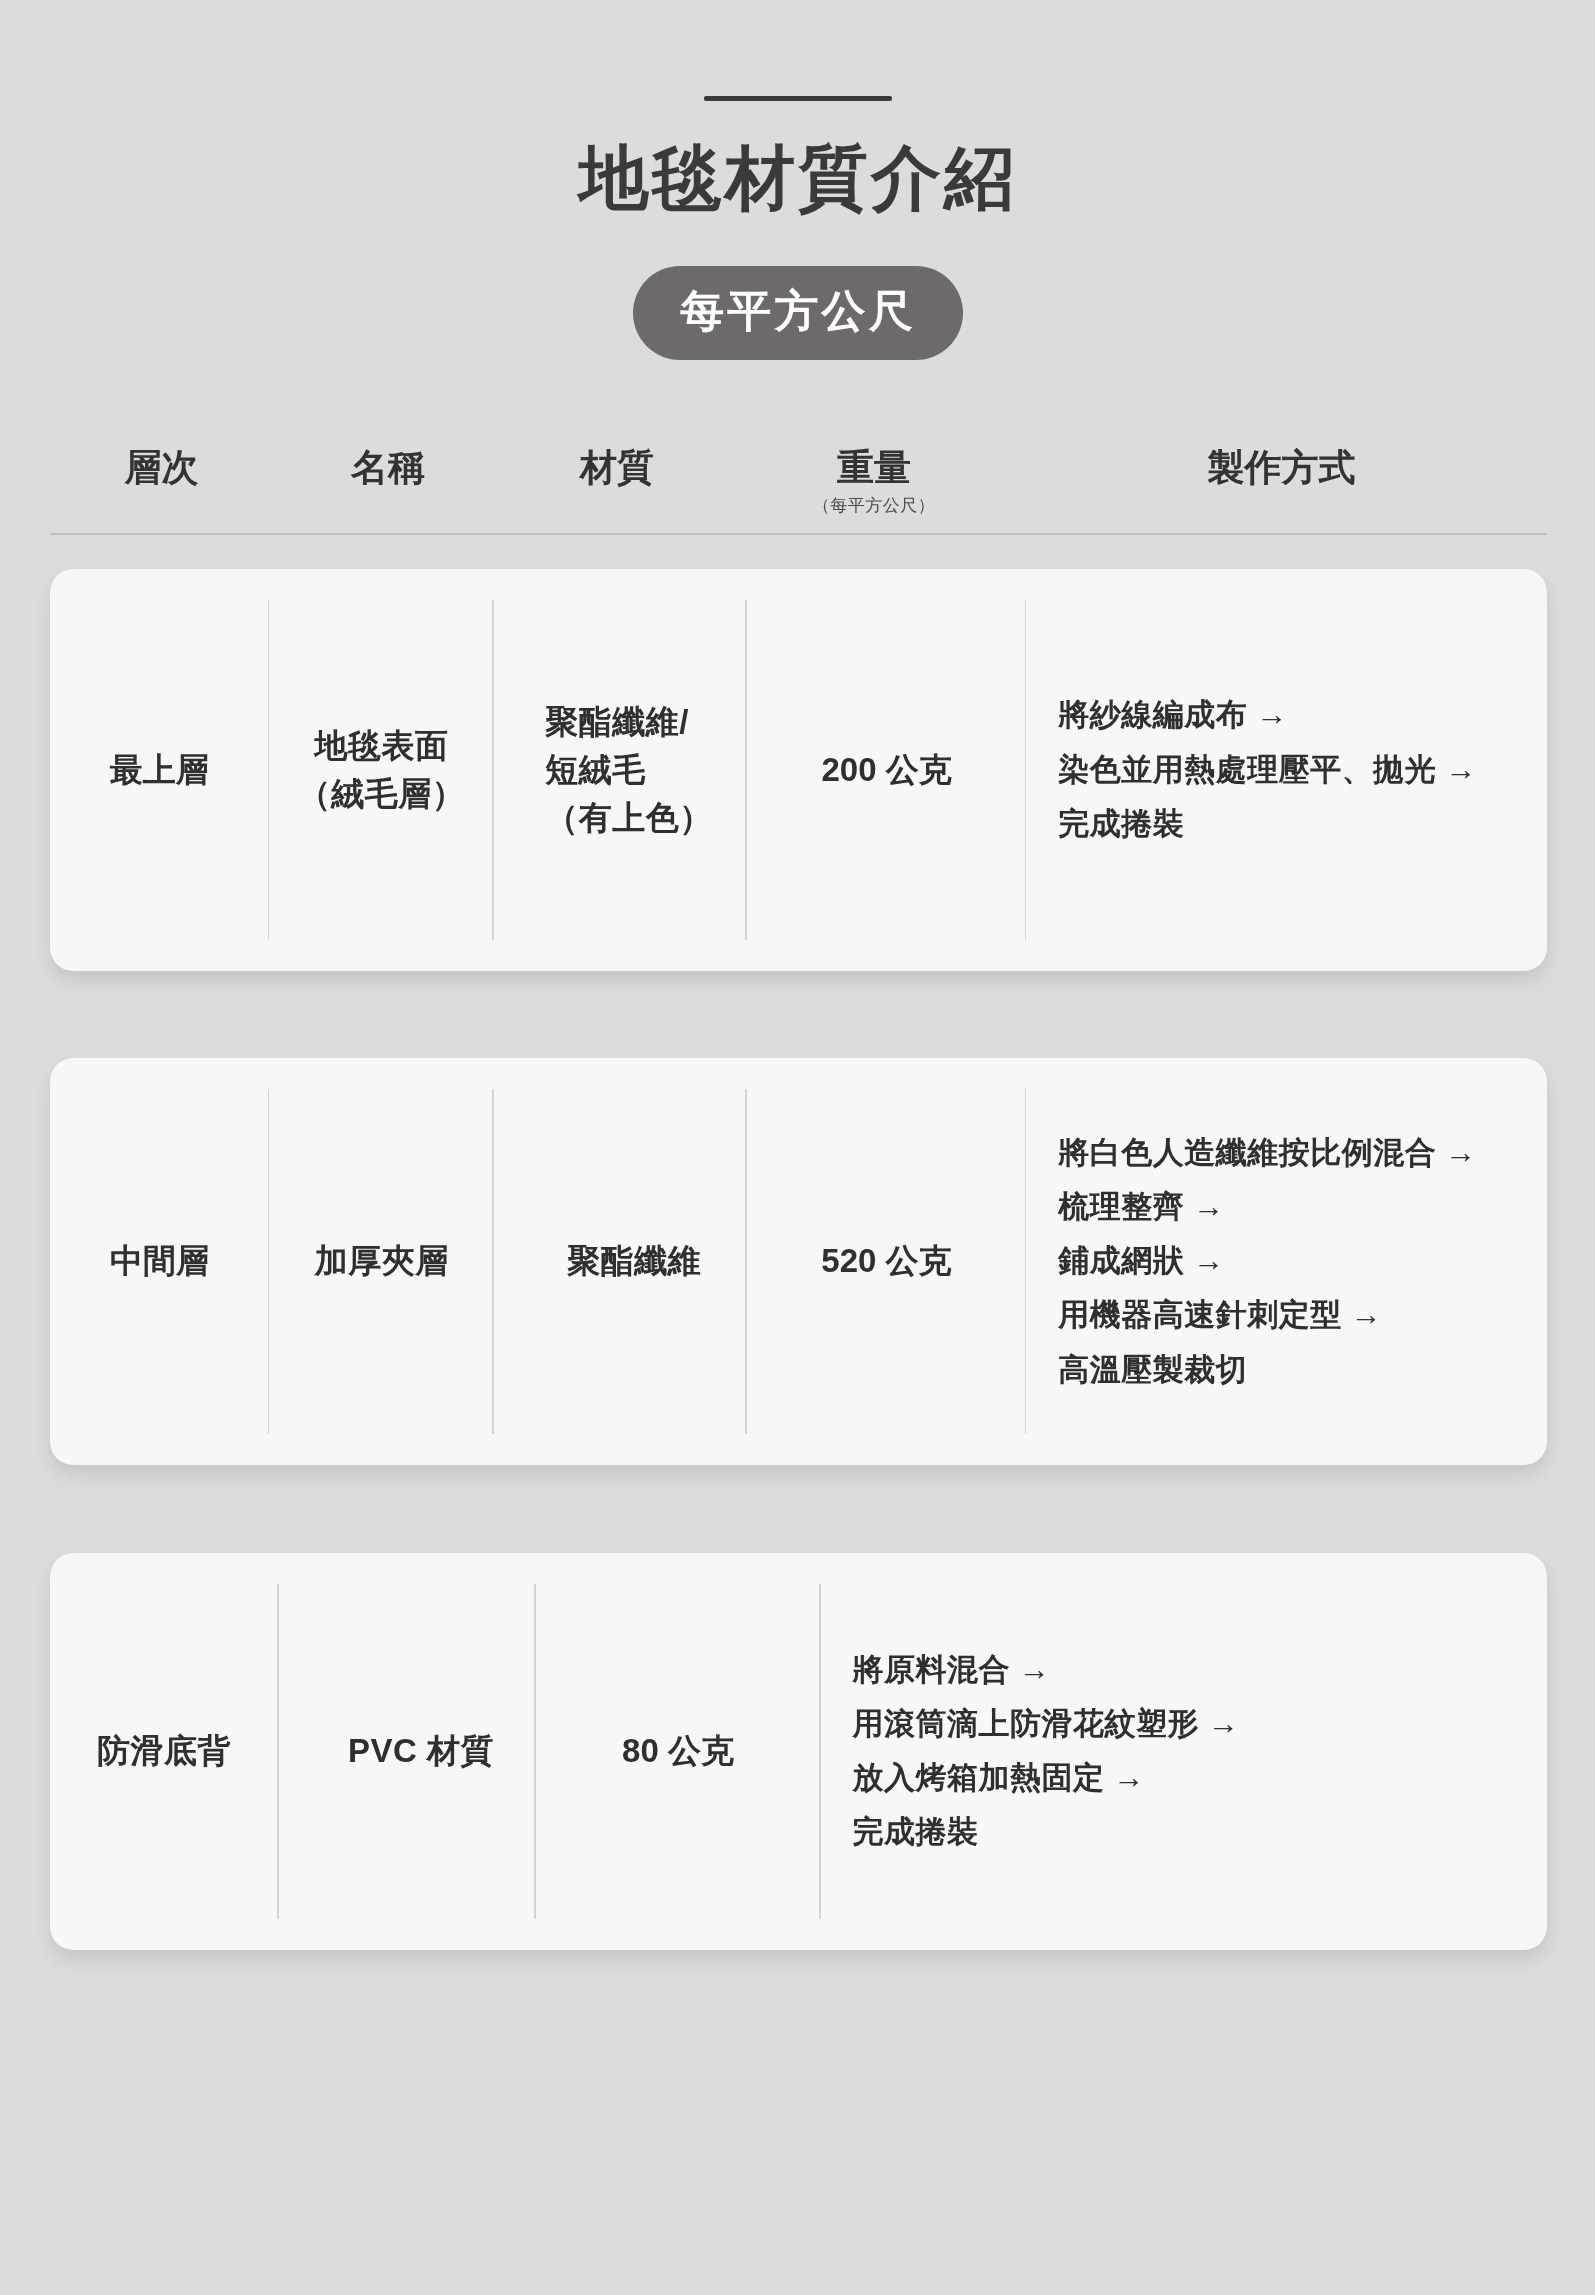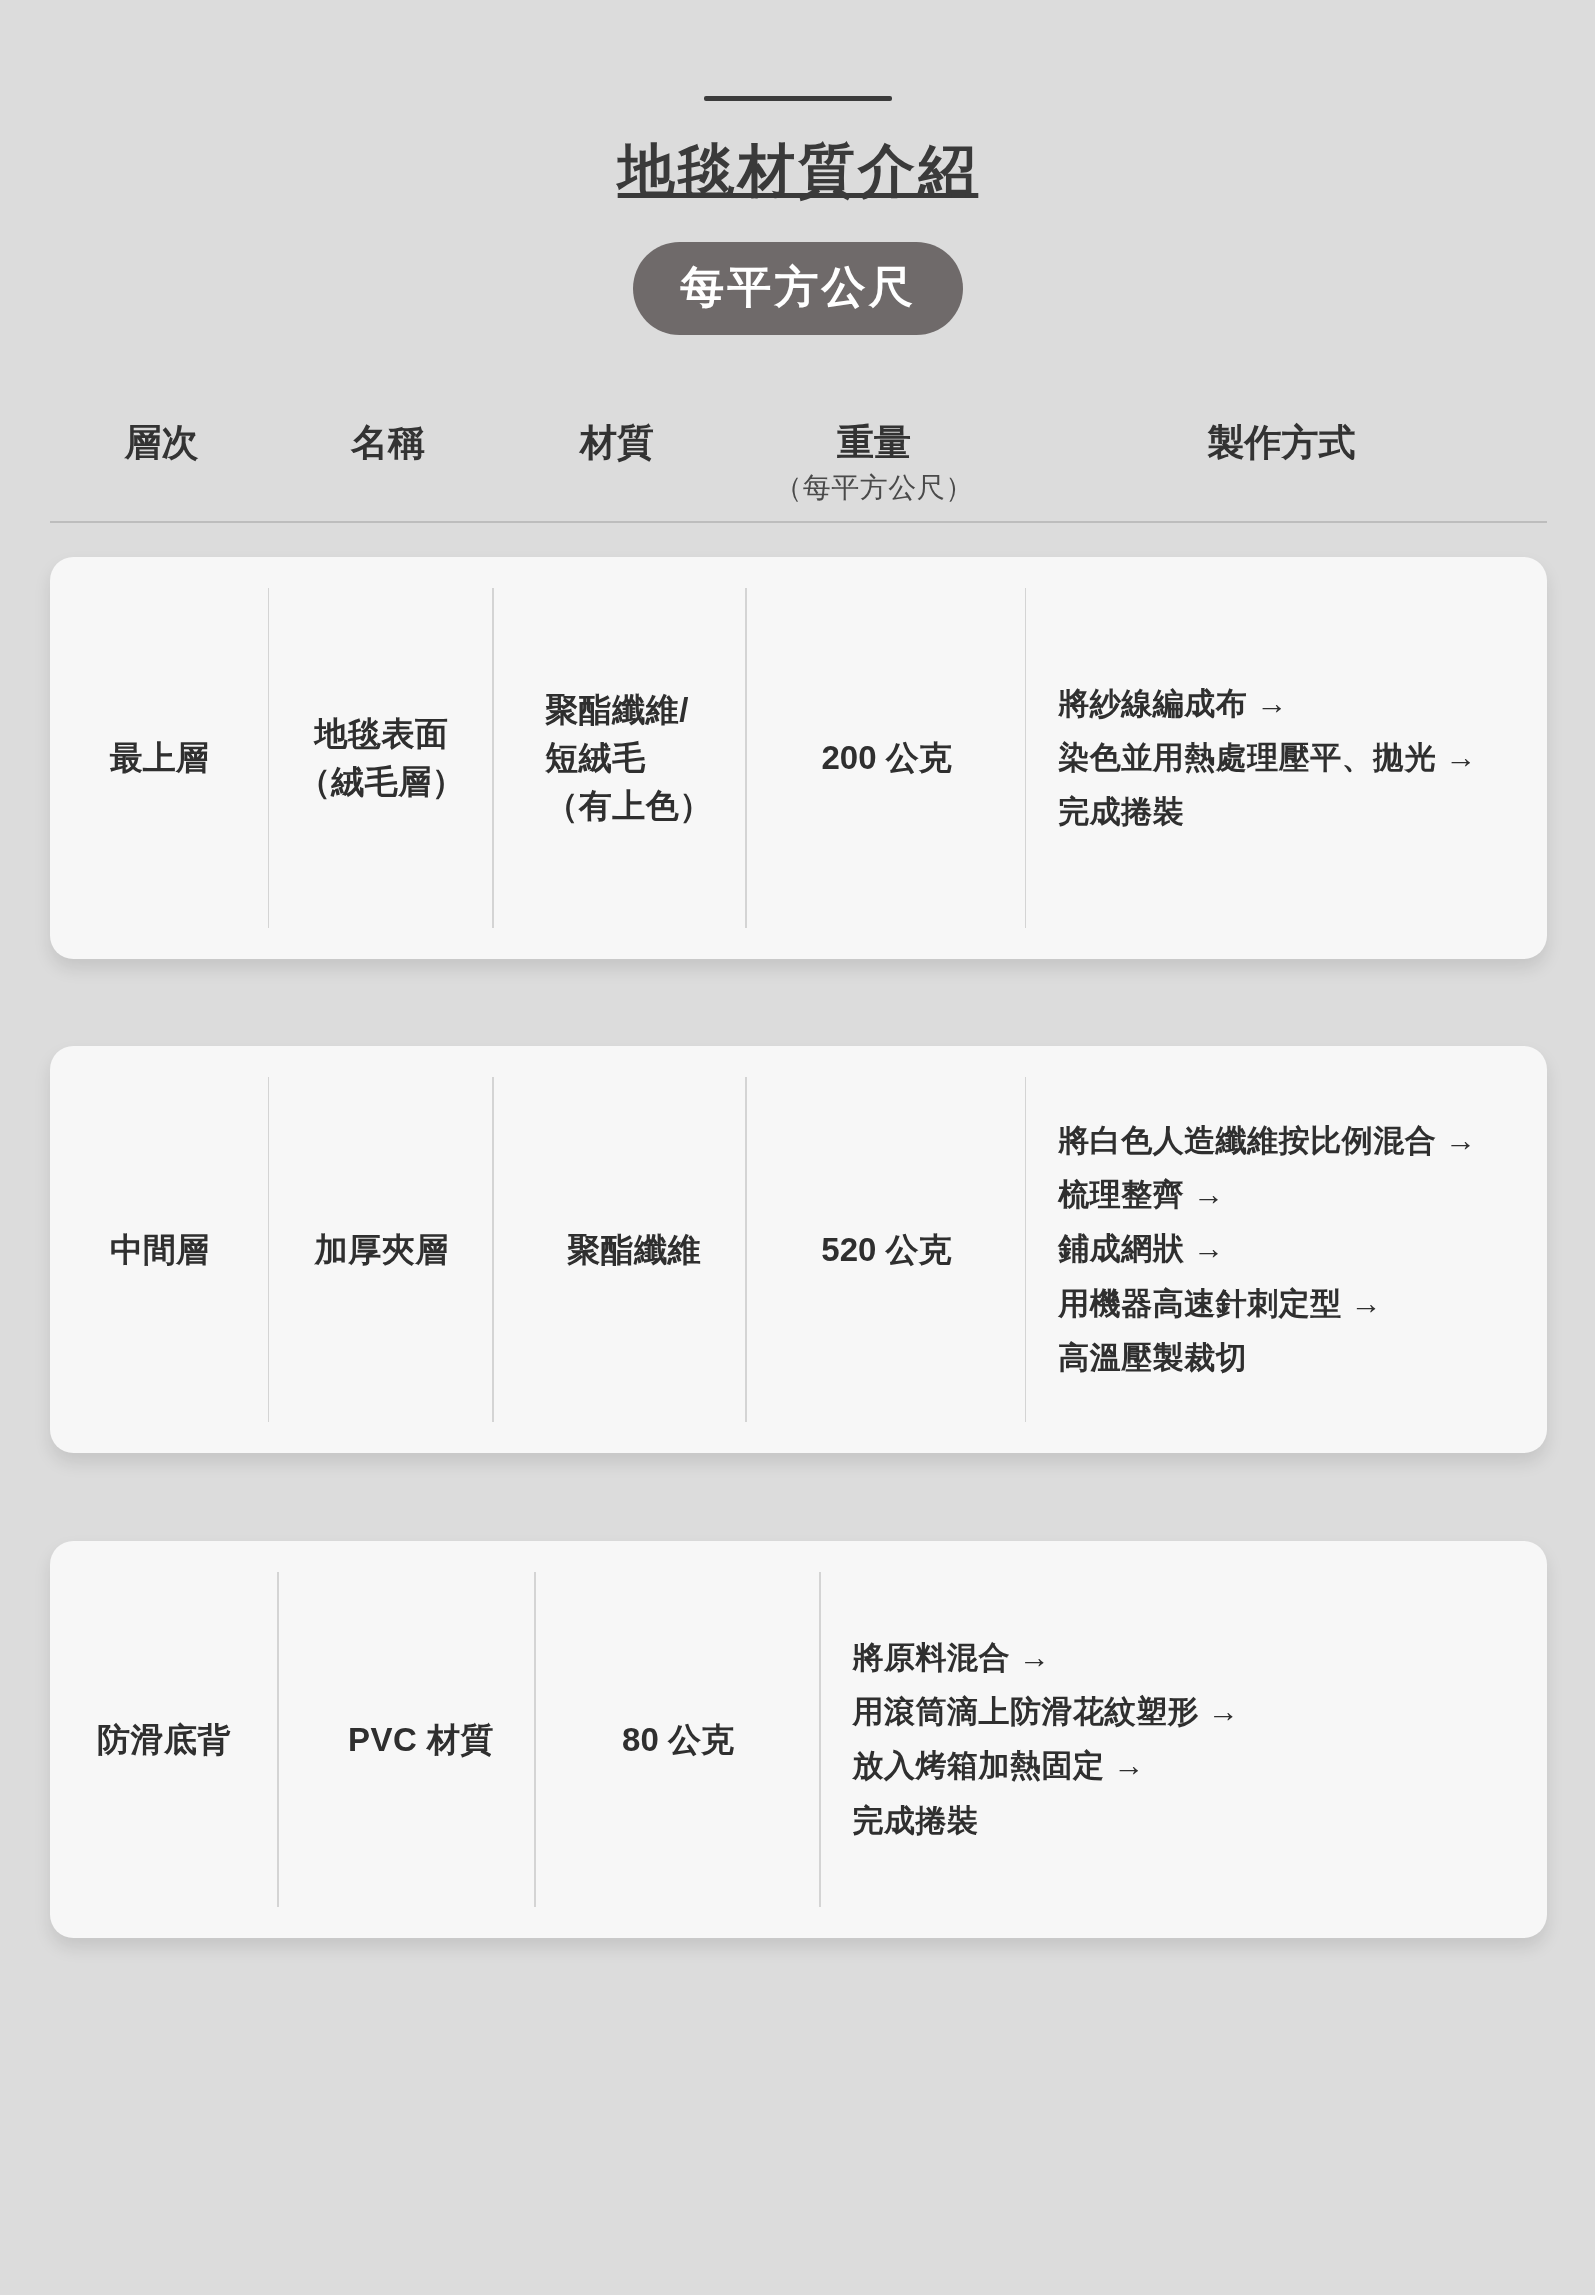--- a/index.html
+++ b/index.html
@@ -27,27 +27,26 @@
   .top-rule {
     width: 188px;
     height: 4.6px;
     background: #3b3b3b;
     border-radius: 2px;
     margin: 96px auto 0 auto;
   }
 
   .main-title {
     text-align: center;
-    font-size: 57px;
+    font-size: 70px;
     font-weight: 700;
     letter-spacing: 3.1px;
     color: #3a3a3a;
     margin-top: 35px;
     line-height: 1.2;
-    text-decoration: underline;
   }
 
   .badge-wrap {
     display: flex;
     justify-content: center;
     margin-top: 37px;
   }
   .badge {
     background: #6f6a6a;
     color: #ffffff;
@@ -74,21 +73,21 @@
   }
   .th {
     font-size: 37px;
     font-weight: 700;
     text-align: center;
     color: #333;
     line-height: 1.15;
   }
   .th .sub {
     display: block;
-    font-size: 28px;
+    font-size: 17px;
     font-weight: 400;
     color: #4a4a4a;
     margin-top: 7.1px;
     letter-spacing: 0.5px;
   }
 
   
   .c1 { width: 224px; }
   .c2 { width: 229px; }
   .c3 { width: 229px; }

